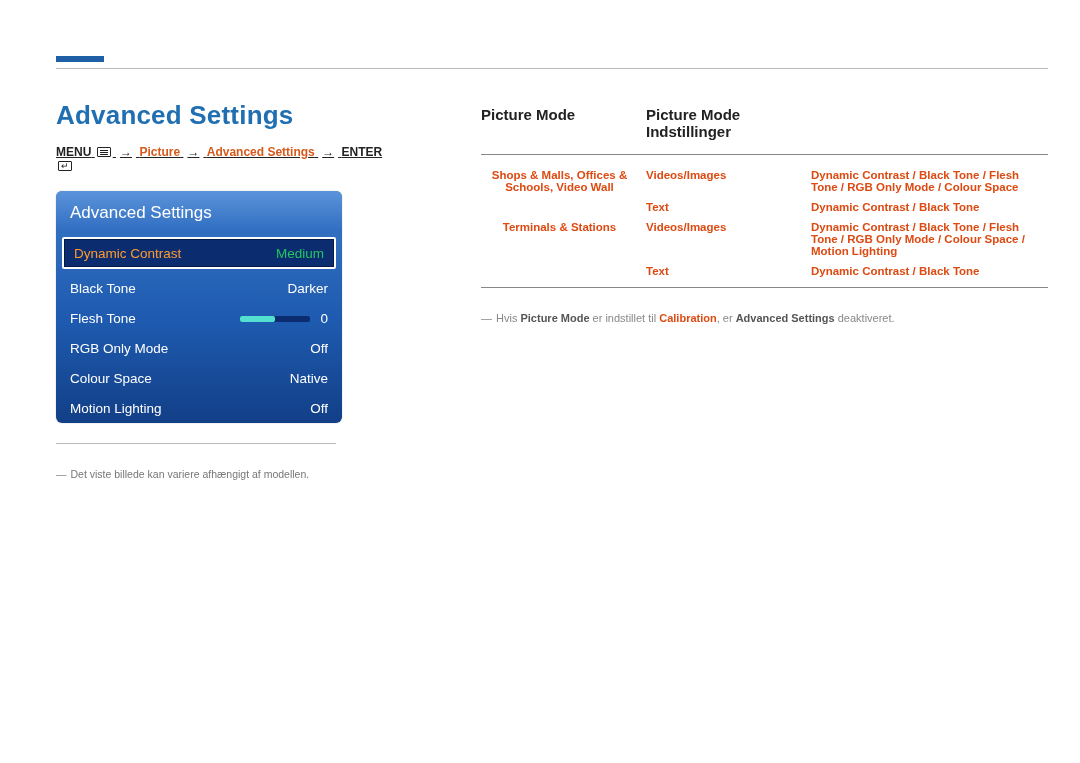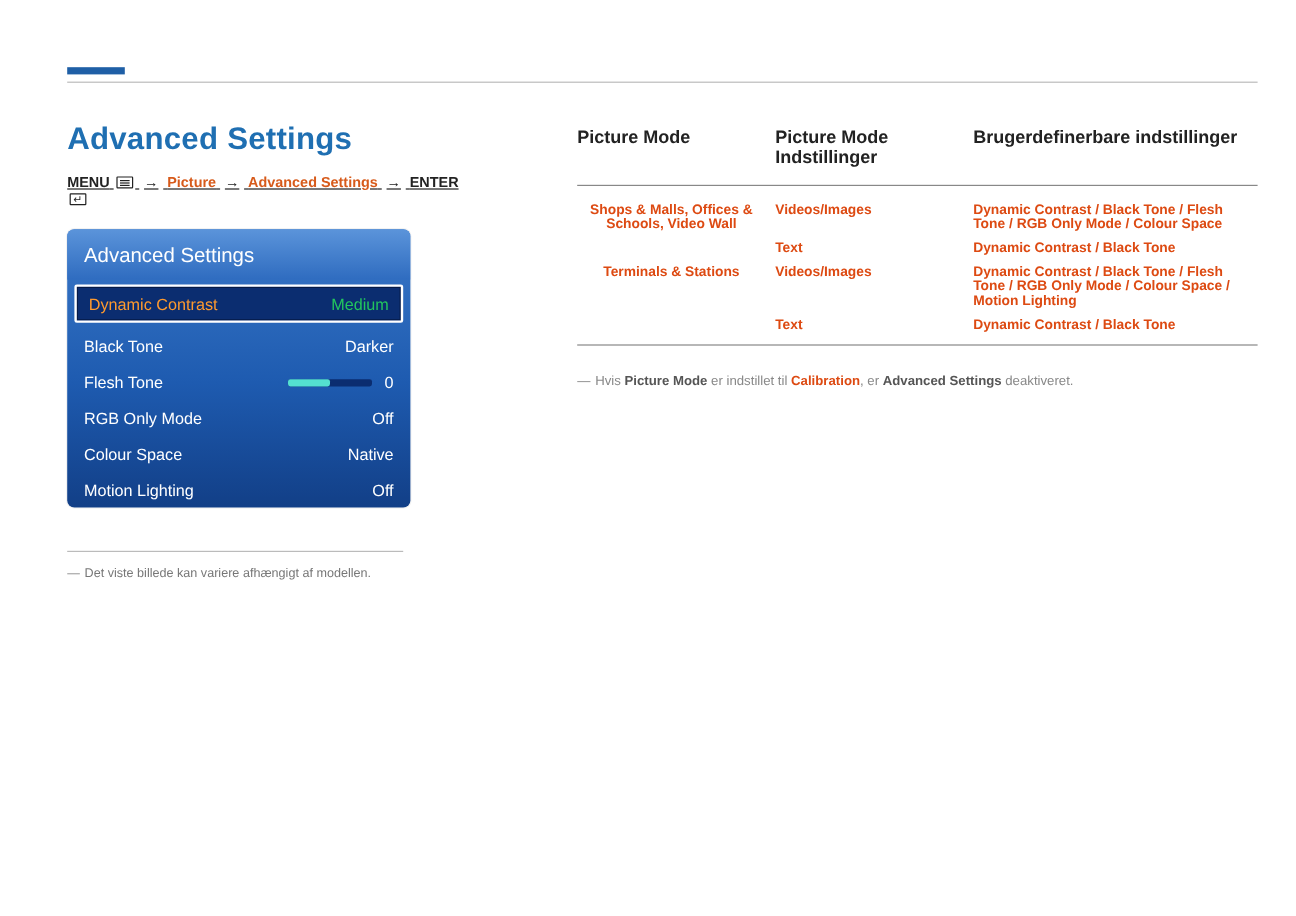--- a/index.html
+++ b/index.html
@@ -88,23 +88,23 @@
     width: 70px; height: 6px; position: relative; margin-right: 10px;
     background: #0b2d70; border-radius: 2px; display:inline-block; vertical-align: middle;
   }
   .slider::before {
     content:""; position:absolute; left:0; top:0; height:100%; width:50%;
     background:#54e0d0; border-radius: 2px;
   }
   .footnote {
     font-size: 10.5px;
     color: #777;
-    margin-top: 36px;
+    margin-top: 20px;
     border-top: 1px solid #bbb;
-    padding-top: 12px;
+    padding-top: 24px;
     width: 280px;
   }
 
   
   .th-row { display:flex; font-size:15px; font-weight:700; color:#222; }
   .th-row > div { padding: 0 8px 12px 0; }
   .th-row .c1 { width: 165px; }
   .th-row .c2 { width: 165px; }
   .th-row .c3 { flex:1; }
   .rule { border-top:1px solid #888; margin: 2px 0 14px 0; }
@@ -189,21 +189,20 @@
 
     <div class="footnote">
       <span class="dash">―</span><span>Det viste billede kan variere afhængigt af modellen.</span>
     </div>
   </div>
 
   <div class="right-col">
     <div class="th-row">
       <div class="c1">Picture Mode</div>
       <div class="c2">Picture Mode Indstillinger</div>
-      <div class="c3">Brugerdefinerbare indstillinger</div>
     </div>
     <div class="rule"></div>
     <div id="tb-rows">
         <div class="tb-row">
           <div class="c1"><span class="red">Shops &amp; Malls</span><span class="red">, </span><span class="red">Offices &amp; Schools</span><span class="red">, </span><span class="red">Video Wall</span></div>
           <div class="c2"><span class="red">Videos/Images</span></div>
           <div class="c3"><span class="red">Dynamic Contrast</span><span class="sep"> / </span><span class="red">Black Tone</span><span class="sep"> / </span><span class="red">Flesh Tone</span><span class="sep"> / </span><span class="red">RGB Only Mode</span><span class="sep"> / </span><span class="red">Colour Space</span></div>
         </div>
         <div class="tb-row">
           <div class="c1"></div>

